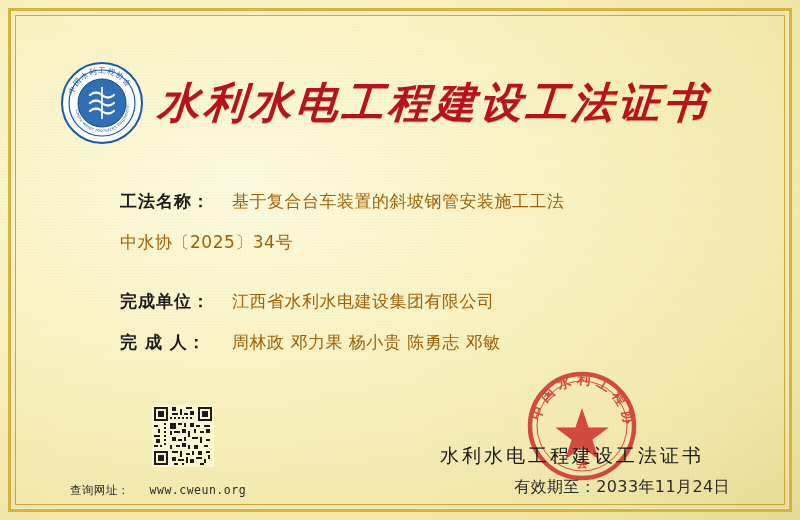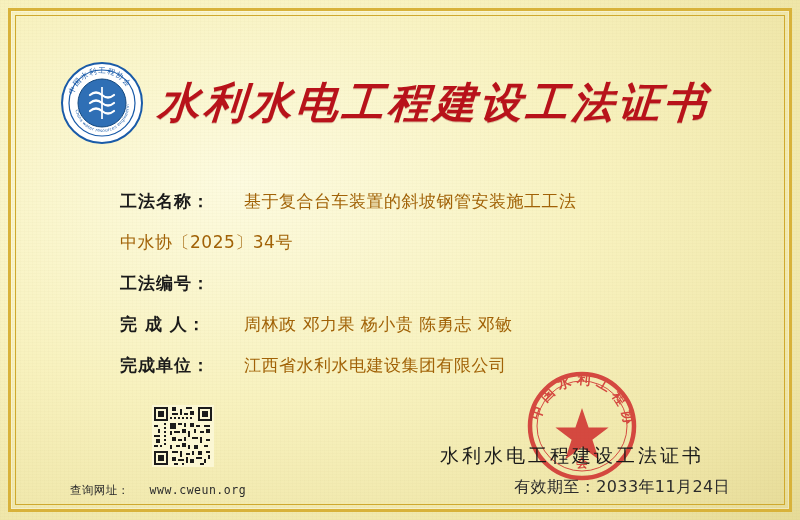--- a/index.html
+++ b/index.html
@@ -78,21 +78,20 @@
   .fields {
     position: absolute;
     left: 120px;
     top: 190px;
     right: 60px;
   }
   .field-row {
     display: flex;
     align-items: flex-start;
     margin-bottom: 18px;
-    gap: 12px;
   }
   .field-label {
     flex: 0 0 112px;
     font-size: 17px;
     font-weight: 700;
     color: #1a1a1a;
     letter-spacing: 1px;
     font-family: "DejaVu Sans", sans-serif;
   }
   .field-label.spread {
@@ -201,29 +200,28 @@
 
   <div class="fields">
     <div class="field-row">
       <div class="field-label">工法名称：</div>
       <div class="field-value">基于复合台车装置的斜坡钢管安装施工工法</div>
     </div>
     <div class="field-row">
       <div class="field-value">中水协〔2025〕34号</div>
     </div>
     <div class="field-row">
-      <div class="field-label">工法编号：</div>
+    </div>
+    <div class="field-row">
+      <div class="field-label">完成单位：</div>
+      <div class="field-value">江西省水利水电建设集团有限公司</div>
     </div>
     <div class="field-row">
       <div class="field-label spread">完 成 人：</div>
       <div class="field-value">周林政 邓力果 杨小贵 陈勇志 邓敏</div>
-    </div>
-    <div class="field-row">
-      <div class="field-label">完成单位：</div>
-      <div class="field-value">江西省水利水电建设集团有限公司</div>
     </div>
   </div>
 
   <div class="qr">
     <svg width="62" height="62" viewBox="0 0 31 31" xmlns="http://www.w3.org/2000/svg" shape-rendering="crispEdges">
       <rect width="31" height="31" fill="#fbf7d4"></rect>
       <g fill="#1b1b1b">
 
         <rect x="1" y="1" width="7" height="1"></rect>
           <rect x="1" y="7" width="7" height="1"></rect>

